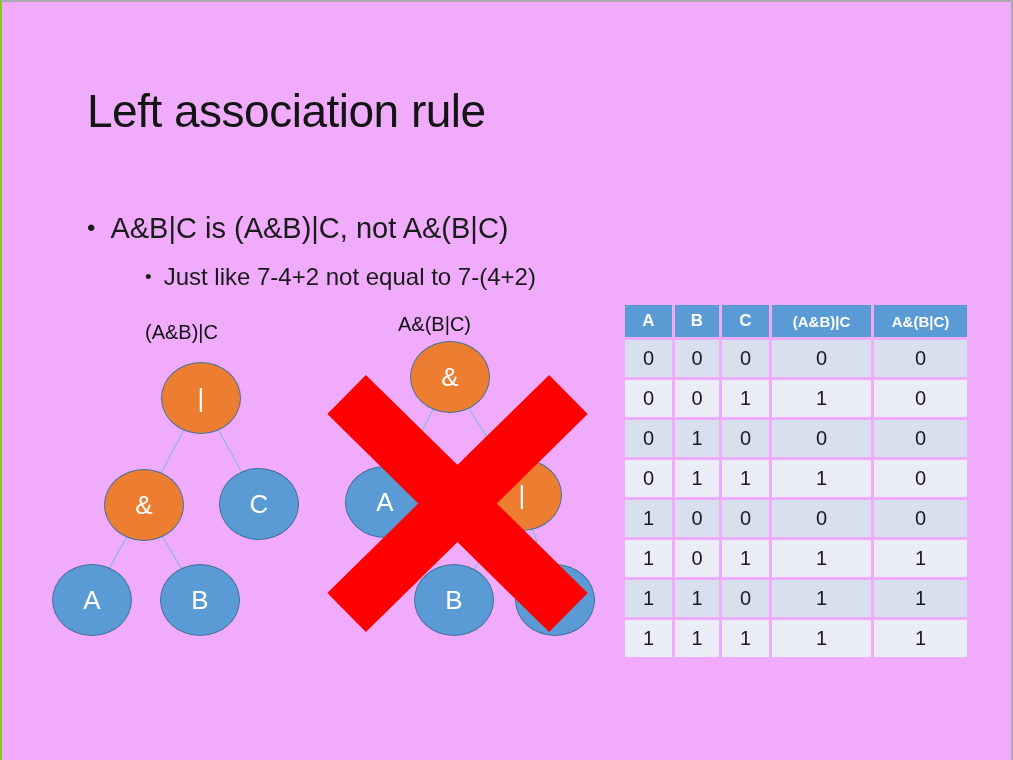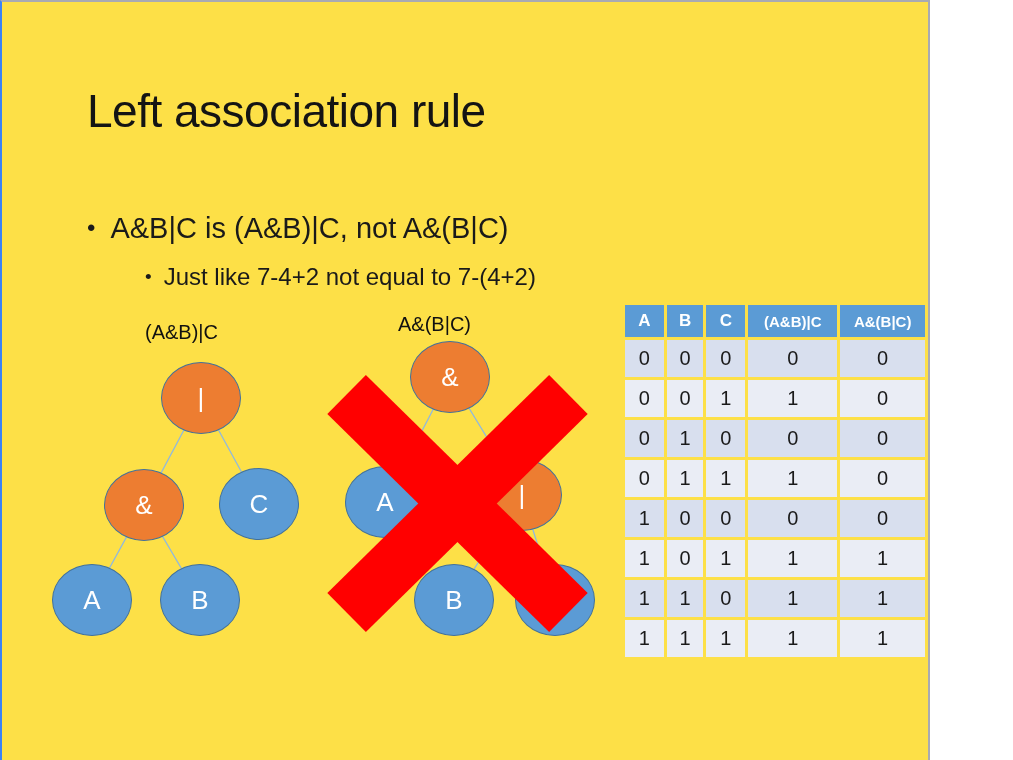--- a/index.html
+++ b/index.html
@@ -1,25 +1,25 @@
 <!DOCTYPE html>
 <html style="--accent-orange: #ed7d31; --accent-blue: #5b9bd5; --node-border: #41719c; --edge-blue: #8fb8e0; --header-blue: #5b9bd5; --band-dark: #d8dfee; --band-light: #eaedf5; --x-red: #ff0000;"><head>
 <meta charset="utf-8">
 <style>
   html, body { margin:0; padding:0; background:#ffffff; }
   * { box-sizing: border-box; }
   body { font-family: "Liberation Sans", sans-serif; }
 
   .slide {
     position: relative;
-    width: 930px;
+    width: 1013px;
     height: 760px;
-    background: #fde047;
+    background: #f0abfc;
     border-top: 2px solid #a9aab2;
-    border-left: 2px solid #3b82f6;
+    border-left: 2px solid #84cc16;
     border-right: 2px solid #a9aab2;
     overflow: hidden;
   }
 
   .slide-title {
     position: absolute;
     left: 85px;
     top: 82px;
     margin: 0;
     font-size: 46px;

